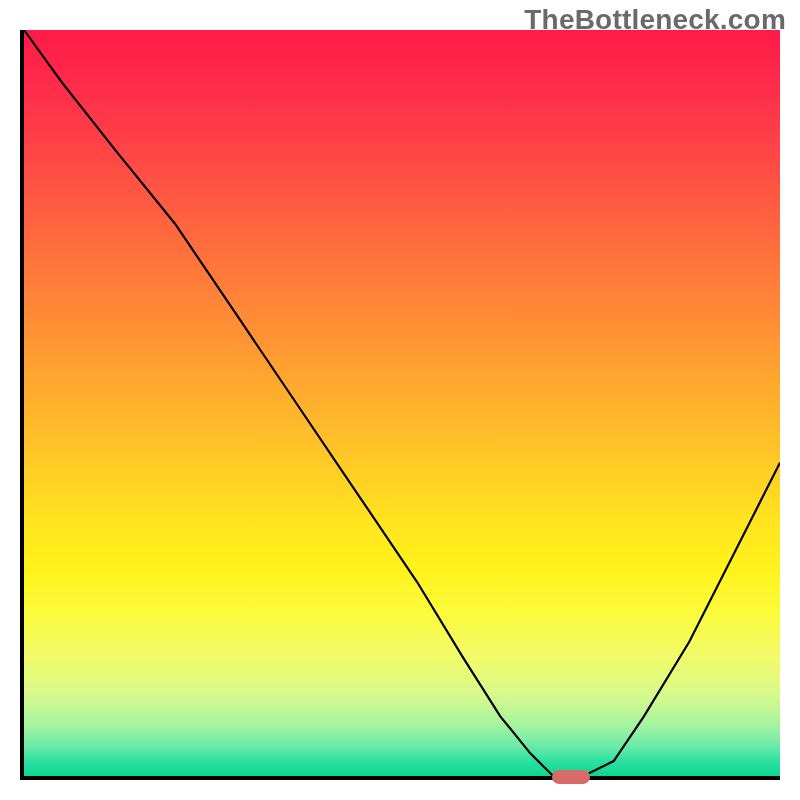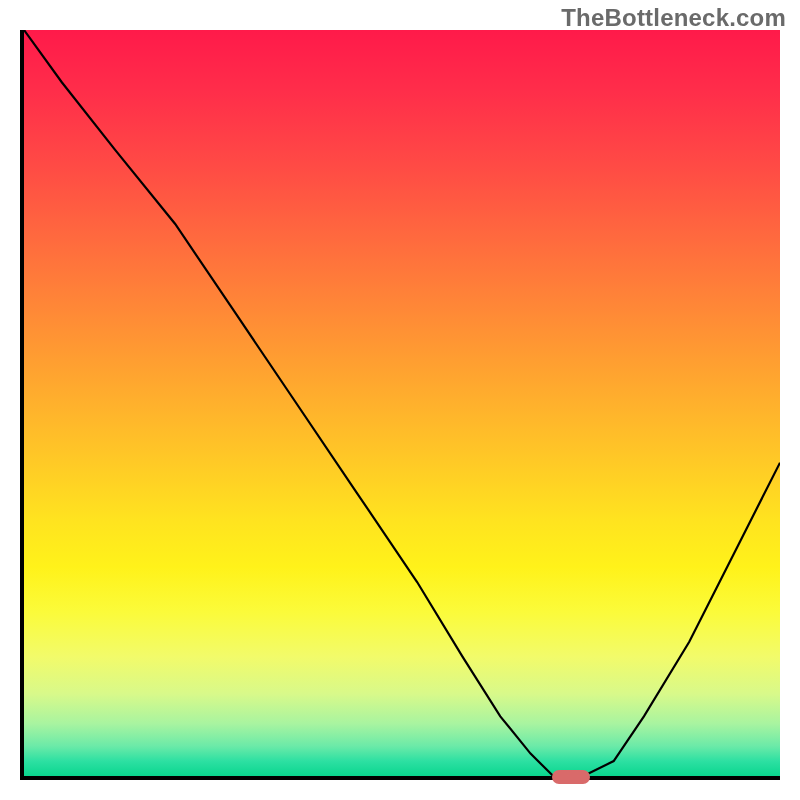--- a/index.html
+++ b/index.html
@@ -7,21 +7,21 @@
     width: 800px;
     height: 800px;
     background: #ffffff;
     font-family: Arial, sans-serif;
     position: relative;
   }
   .watermark {
     position: absolute;
     top: 4px;
     right: 14px;
-    font-size: 24px;
+    font-size: 28px;
     font-weight: bold;
     color: #6a6a6a;
     letter-spacing: 0.2px;
   }
   .plot-area {
     position: absolute;
     top: 30px;
     left: 20px;
     width: 760px;
     height: 750px;

